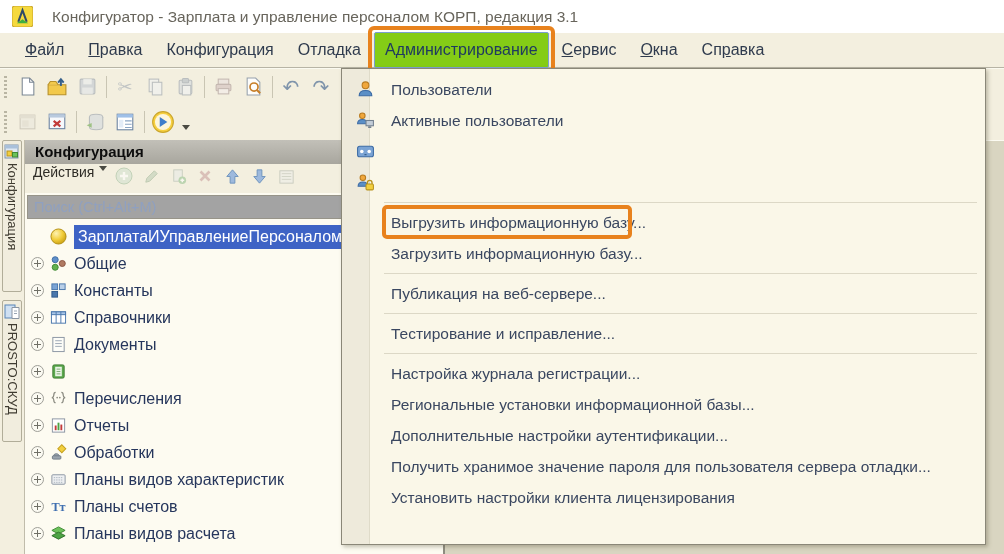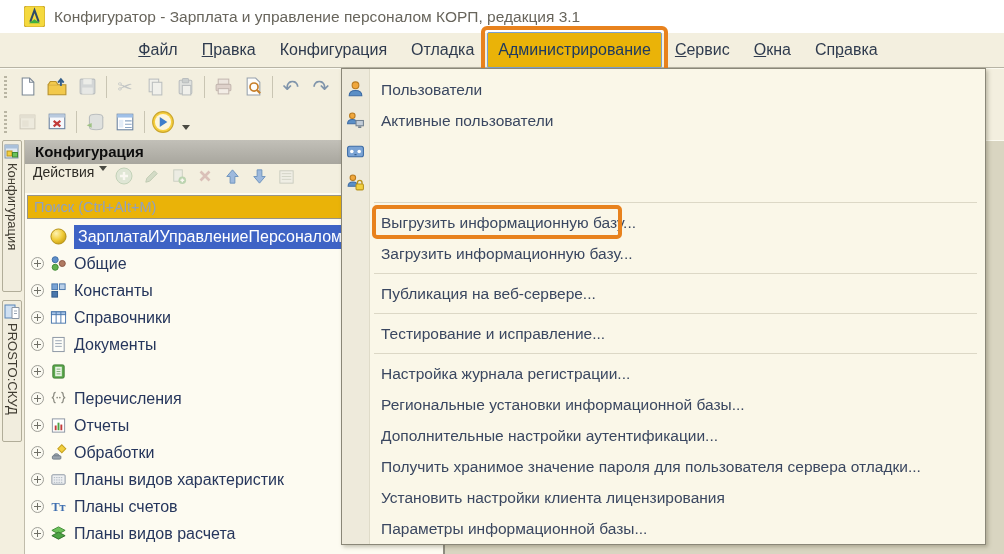--- a/index.html
+++ b/index.html
@@ -1,31 +1,31 @@
 <!DOCTYPE html>
 <html><head>
 <meta charset="utf-8">
 <style>
   html,body{margin:0;padding:0;}
   body{width:1004px;height:554px;position:relative;overflow:hidden;background:#fff;
        font-family:"Liberation Sans",sans-serif;}
   svg{display:block;}
   
-  .titlebar{position:absolute;left:16px;top:0;right:0;height:33px;background:#fff;
-            display:flex;align-items:center;}
+  .titlebar{position:absolute;left:4px;top:0;right:0;height:33px;background:#fff;
+            display:flex;align-items:center;gap:10px;}
   .logo{margin:0 9px 0 8px;width:21px;height:21px;flex:0 0 auto;}
   .title-text{font-size:15.5px;color:#68655c;white-space:nowrap;}
   
   .menubar{position:absolute;left:0;top:33px;right:0;height:35px;background:#f3efdf;
            border-bottom:1px solid #b7b4a5;box-shadow:0 1px 0 #fbfaf0;
-           display:flex;align-items:center;padding-left:14px;box-sizing:border-box;z-index:10;justify-content:center;}
+           display:flex;align-items:center;padding-left:14px;box-sizing:border-box;z-index:10;}
   .mi{font-size:16px;color:#2f3b4e;padding:4px 11px;margin-right:2px;position:relative;
       white-space:nowrap;cursor:default;}
   .mi u{text-decoration:underline;}
-  .mi.active{background:#eab308;border:1px solid #7aa0cf;border-radius:2px;
+  .mi.active{background:#84cc16;border:1px solid #7aa0cf;border-radius:2px;
              padding:8px 10px;color:#1f3a60;}
   .ring{position:absolute;border:4px solid #e8821d;border-radius:6px;z-index:70;
         pointer-events:none;}
   .mi.active .ring{left:-7px;top:-7px;right:-7px;bottom:-7px;}
   
   .toolbar{position:absolute;left:0;right:0;background:#f3efdf;display:flex;align-items:center;}
   #tb1{top:69px;height:35px;}
   #tb2{top:104px;height:36px;}
   .grip{width:3px;height:22px;margin:0 7px 0 4px;
         background:repeating-linear-gradient(#b9b5a3 0 2px,#f3efdf 2px 4px);}
@@ -54,38 +54,38 @@
          border-right:2px solid #8f8c80;border-left:1px solid #c0bcab;box-sizing:border-box;}
   .panel-header{height:24px;background:linear-gradient(#c2c0b8,#a8a69e);color:#0d0d0d;
                 font-weight:bold;font-size:15px;line-height:24px;padding-left:10px;}
   .actions{height:29px;background:#f3efdf;display:flex;align-items:flex-start;padding-left:8px;
            font-size:14px;color:#2e2c26;}
   .act-caret{width:0;height:0;border-left:4px solid transparent;border-right:4px solid transparent;
              border-top:5px solid #4a4a42;margin:2px 2px 0 5px;}
   .act-btn{width:24px;height:24px;display:flex;align-items:center;justify-content:center;
            margin-left:3px;flex:0 0 auto;}
   .search{display:block;margin:2px;width:calc(100% - 4px);height:24px;border:1px solid #979489;
-          background:#eab308;font-size:14.5px;padding:0 6px;box-sizing:border-box;color:#33405c;
+          background:#a3a3a3;font-size:14.5px;padding:0 6px;box-sizing:border-box;color:#33405c;
           font-family:inherit;}
   .search::placeholder{color:#8fa0c0;opacity:1;}
   
   .tree{position:absolute;left:0;top:83px;right:0;bottom:0;overflow:hidden;background:#fdfbf1;}
   .trow{height:27px;display:flex;align-items:center;font-size:16px;color:#26365c;cursor:default;}
   .texp{position:relative;width:13px;height:13px;margin-left:6px;flex:0 0 auto;
         border:1px solid #9f9f98;border-radius:50%;background:#fbfaf2;box-sizing:border-box;}
   .texp::before{content:"";position:absolute;left:2px;top:4.5px;width:7px;height:1.4px;background:#6f6f66;}
   .texp::after{content:"";position:absolute;left:4.8px;top:1.7px;width:1.4px;height:7px;background:#6f6f66;}
   .texp-sp{width:13px;margin-left:6px;flex:0 0 auto;}
   .ticon{width:17px;height:17px;margin-left:6px;flex:0 0 auto;}
   .tlabel{margin-left:7px;white-space:nowrap;}
   .trow.selected .tlabel{background:#3e63c5;color:#fff;flex:1;padding:3px 4px 3px 4px;margin-right:0;}
   
   .popup{position:absolute;left:341px;top:68px;width:645px;height:477px;background:#faf7e8;
          border:1px solid #8a8778;box-shadow:2px 2px 4px rgba(90,85,60,.35);z-index:40;
-         box-sizing:border-box;padding-top:5px;}
+         box-sizing:border-box;padding-top:5px;padding-left:10px;}
   .gutter{position:absolute;left:0;top:0;bottom:0;width:27px;background:#eeeadb;
           border-right:1px solid #dfdbc9;}
   .pi{position:relative;height:31px;display:flex;align-items:center;padding-left:39px;
       font-size:15.5px;color:#3a4760;white-space:nowrap;cursor:default;}
   .pico{position:absolute;left:4px;top:6px;width:19px;height:19px;}
   .psep{height:1px;background:#dcd8c6;margin:4px 8px 4px 32px;}
   .ring2{position:absolute;left:30px;top:-2px;width:250px;height:34px;border:4px solid #e8821d;
          border-radius:5px;box-sizing:border-box;z-index:60;pointer-events:none;}
 </style>
 </head>
@@ -468,16 +468,13 @@
   </div>
   <div class="pi">
     <span>Дополнительные настройки аутентификации...</span>
   </div>
   <div class="pi">
     <span>Получить хранимое значение пароля для пользователя сервера отладки...</span>
   </div>
   <div class="pi">
     <span>Установить настройки клиента лицензирования</span>
   </div>
-  <div class="pi">
-    <span>Параметры информационной базы...</span>
-  </div>
 </div>
 
 </body></html>

